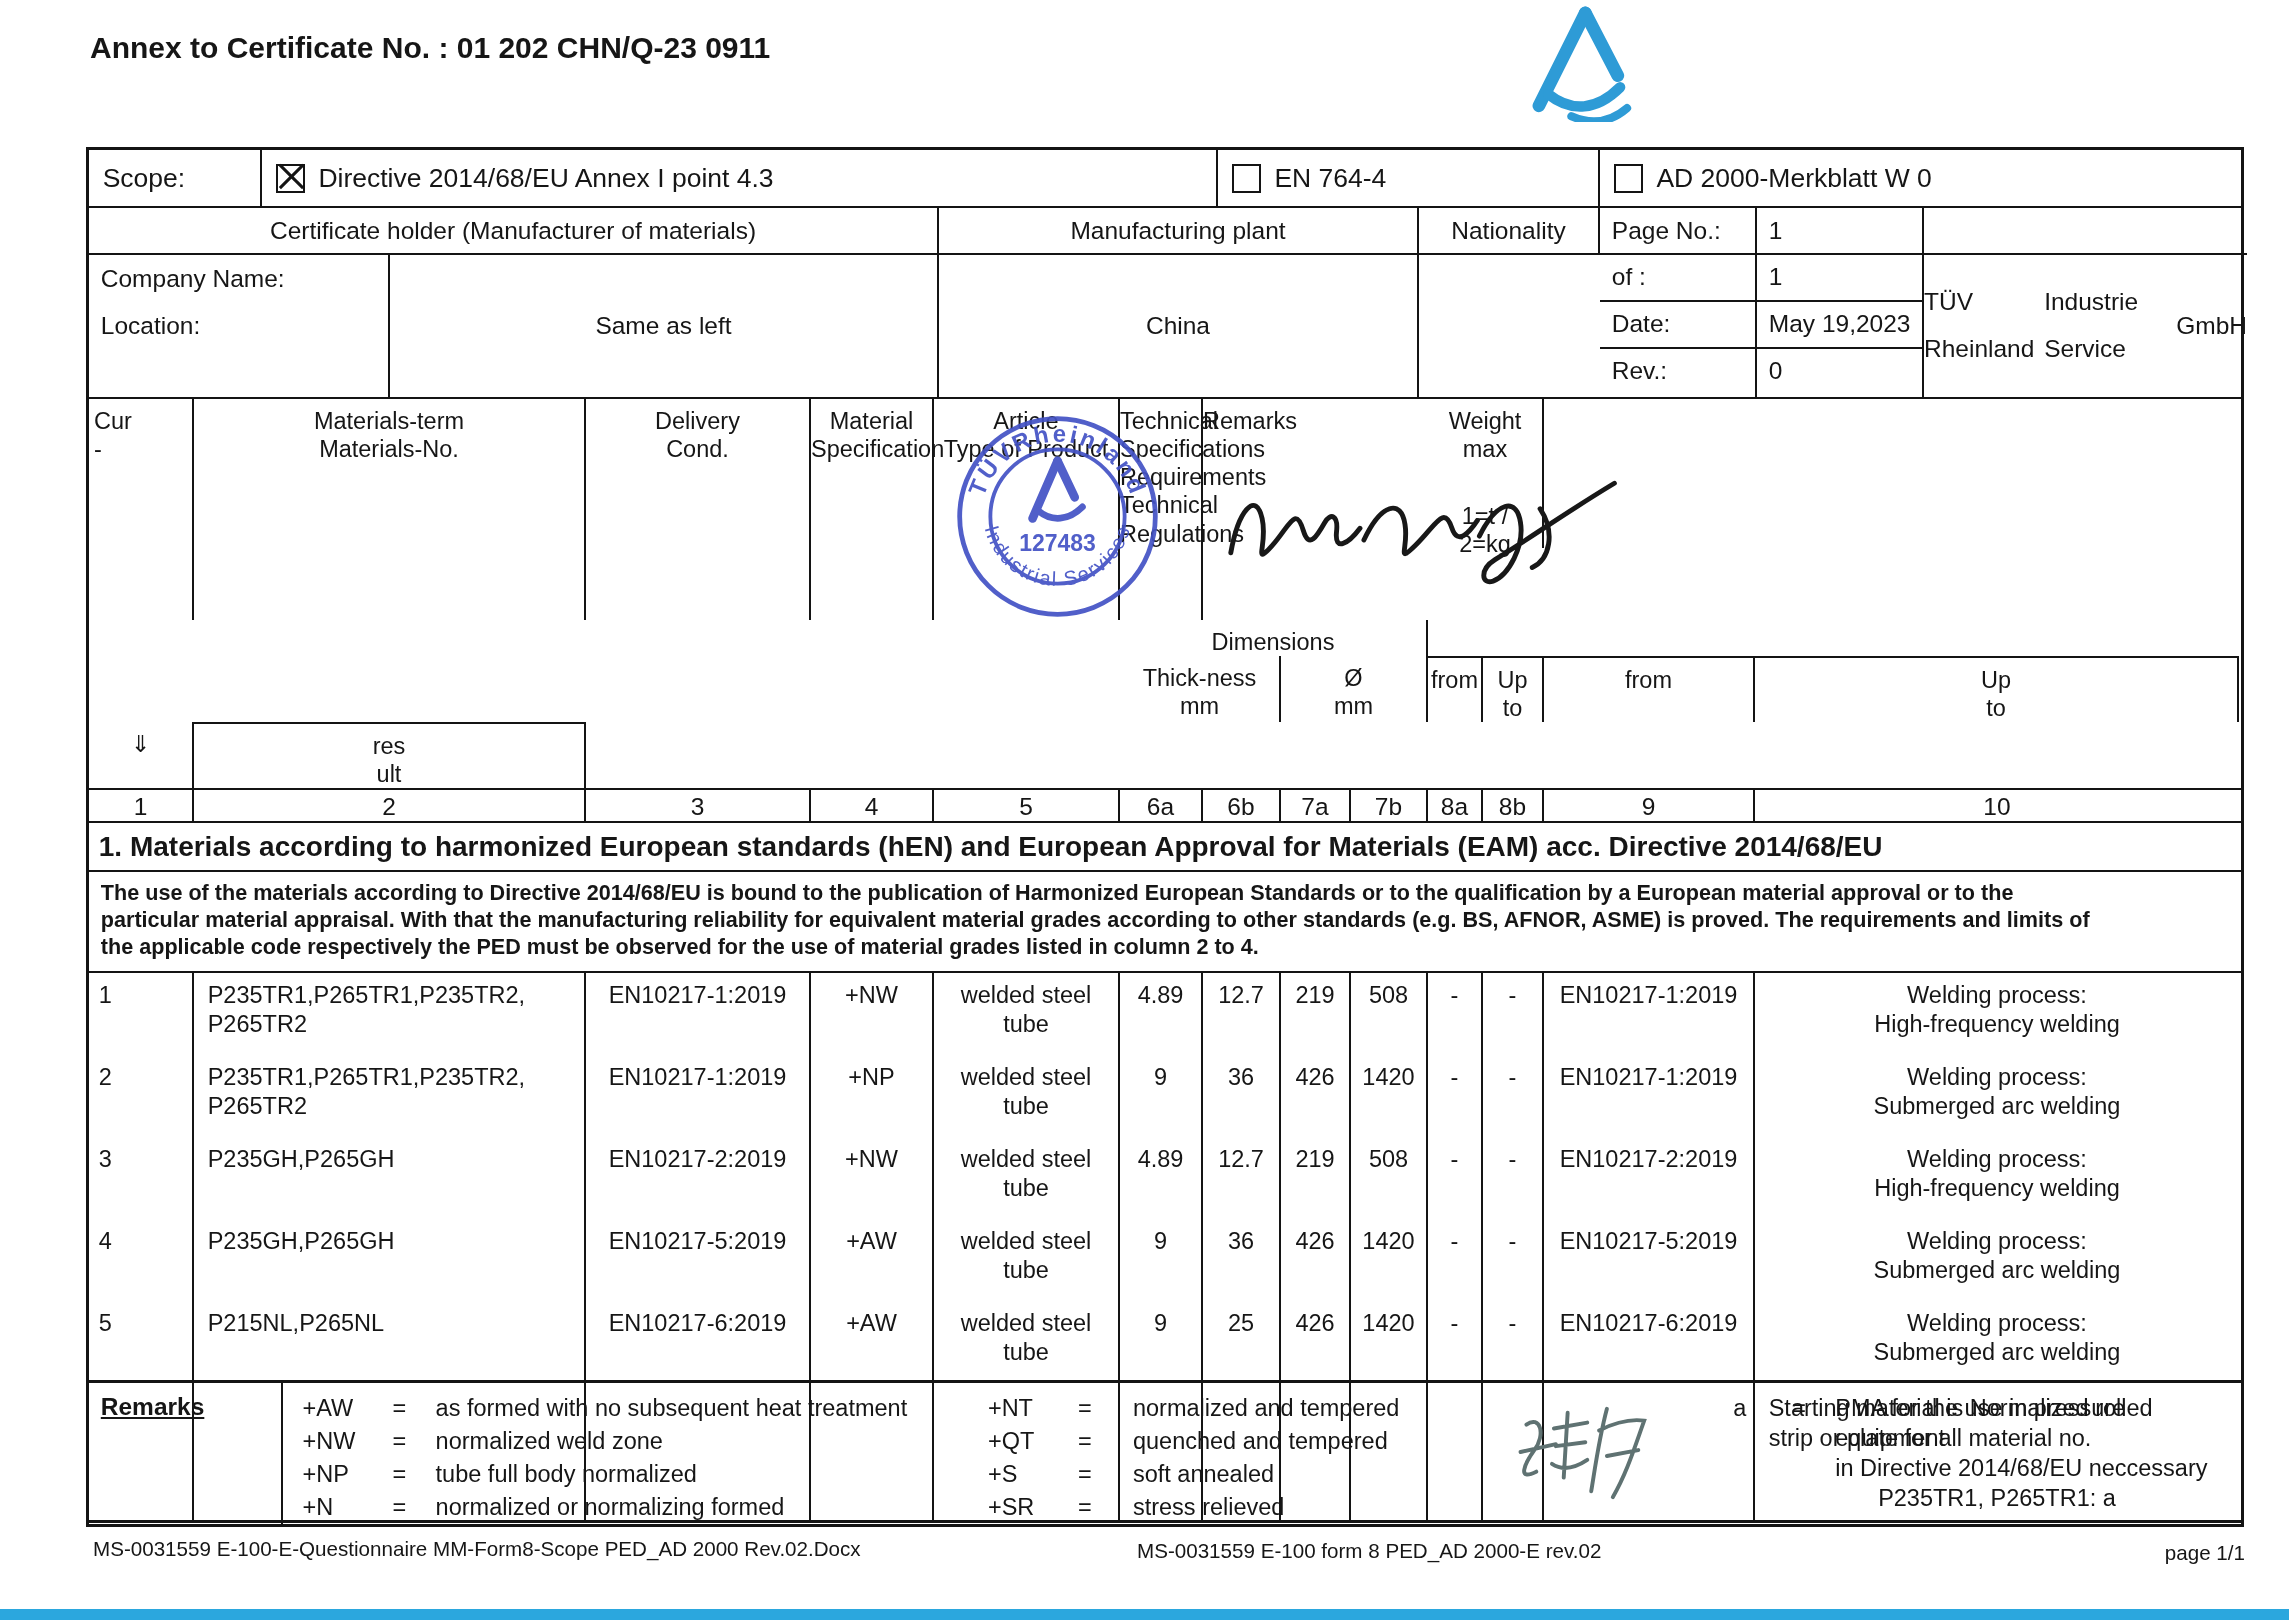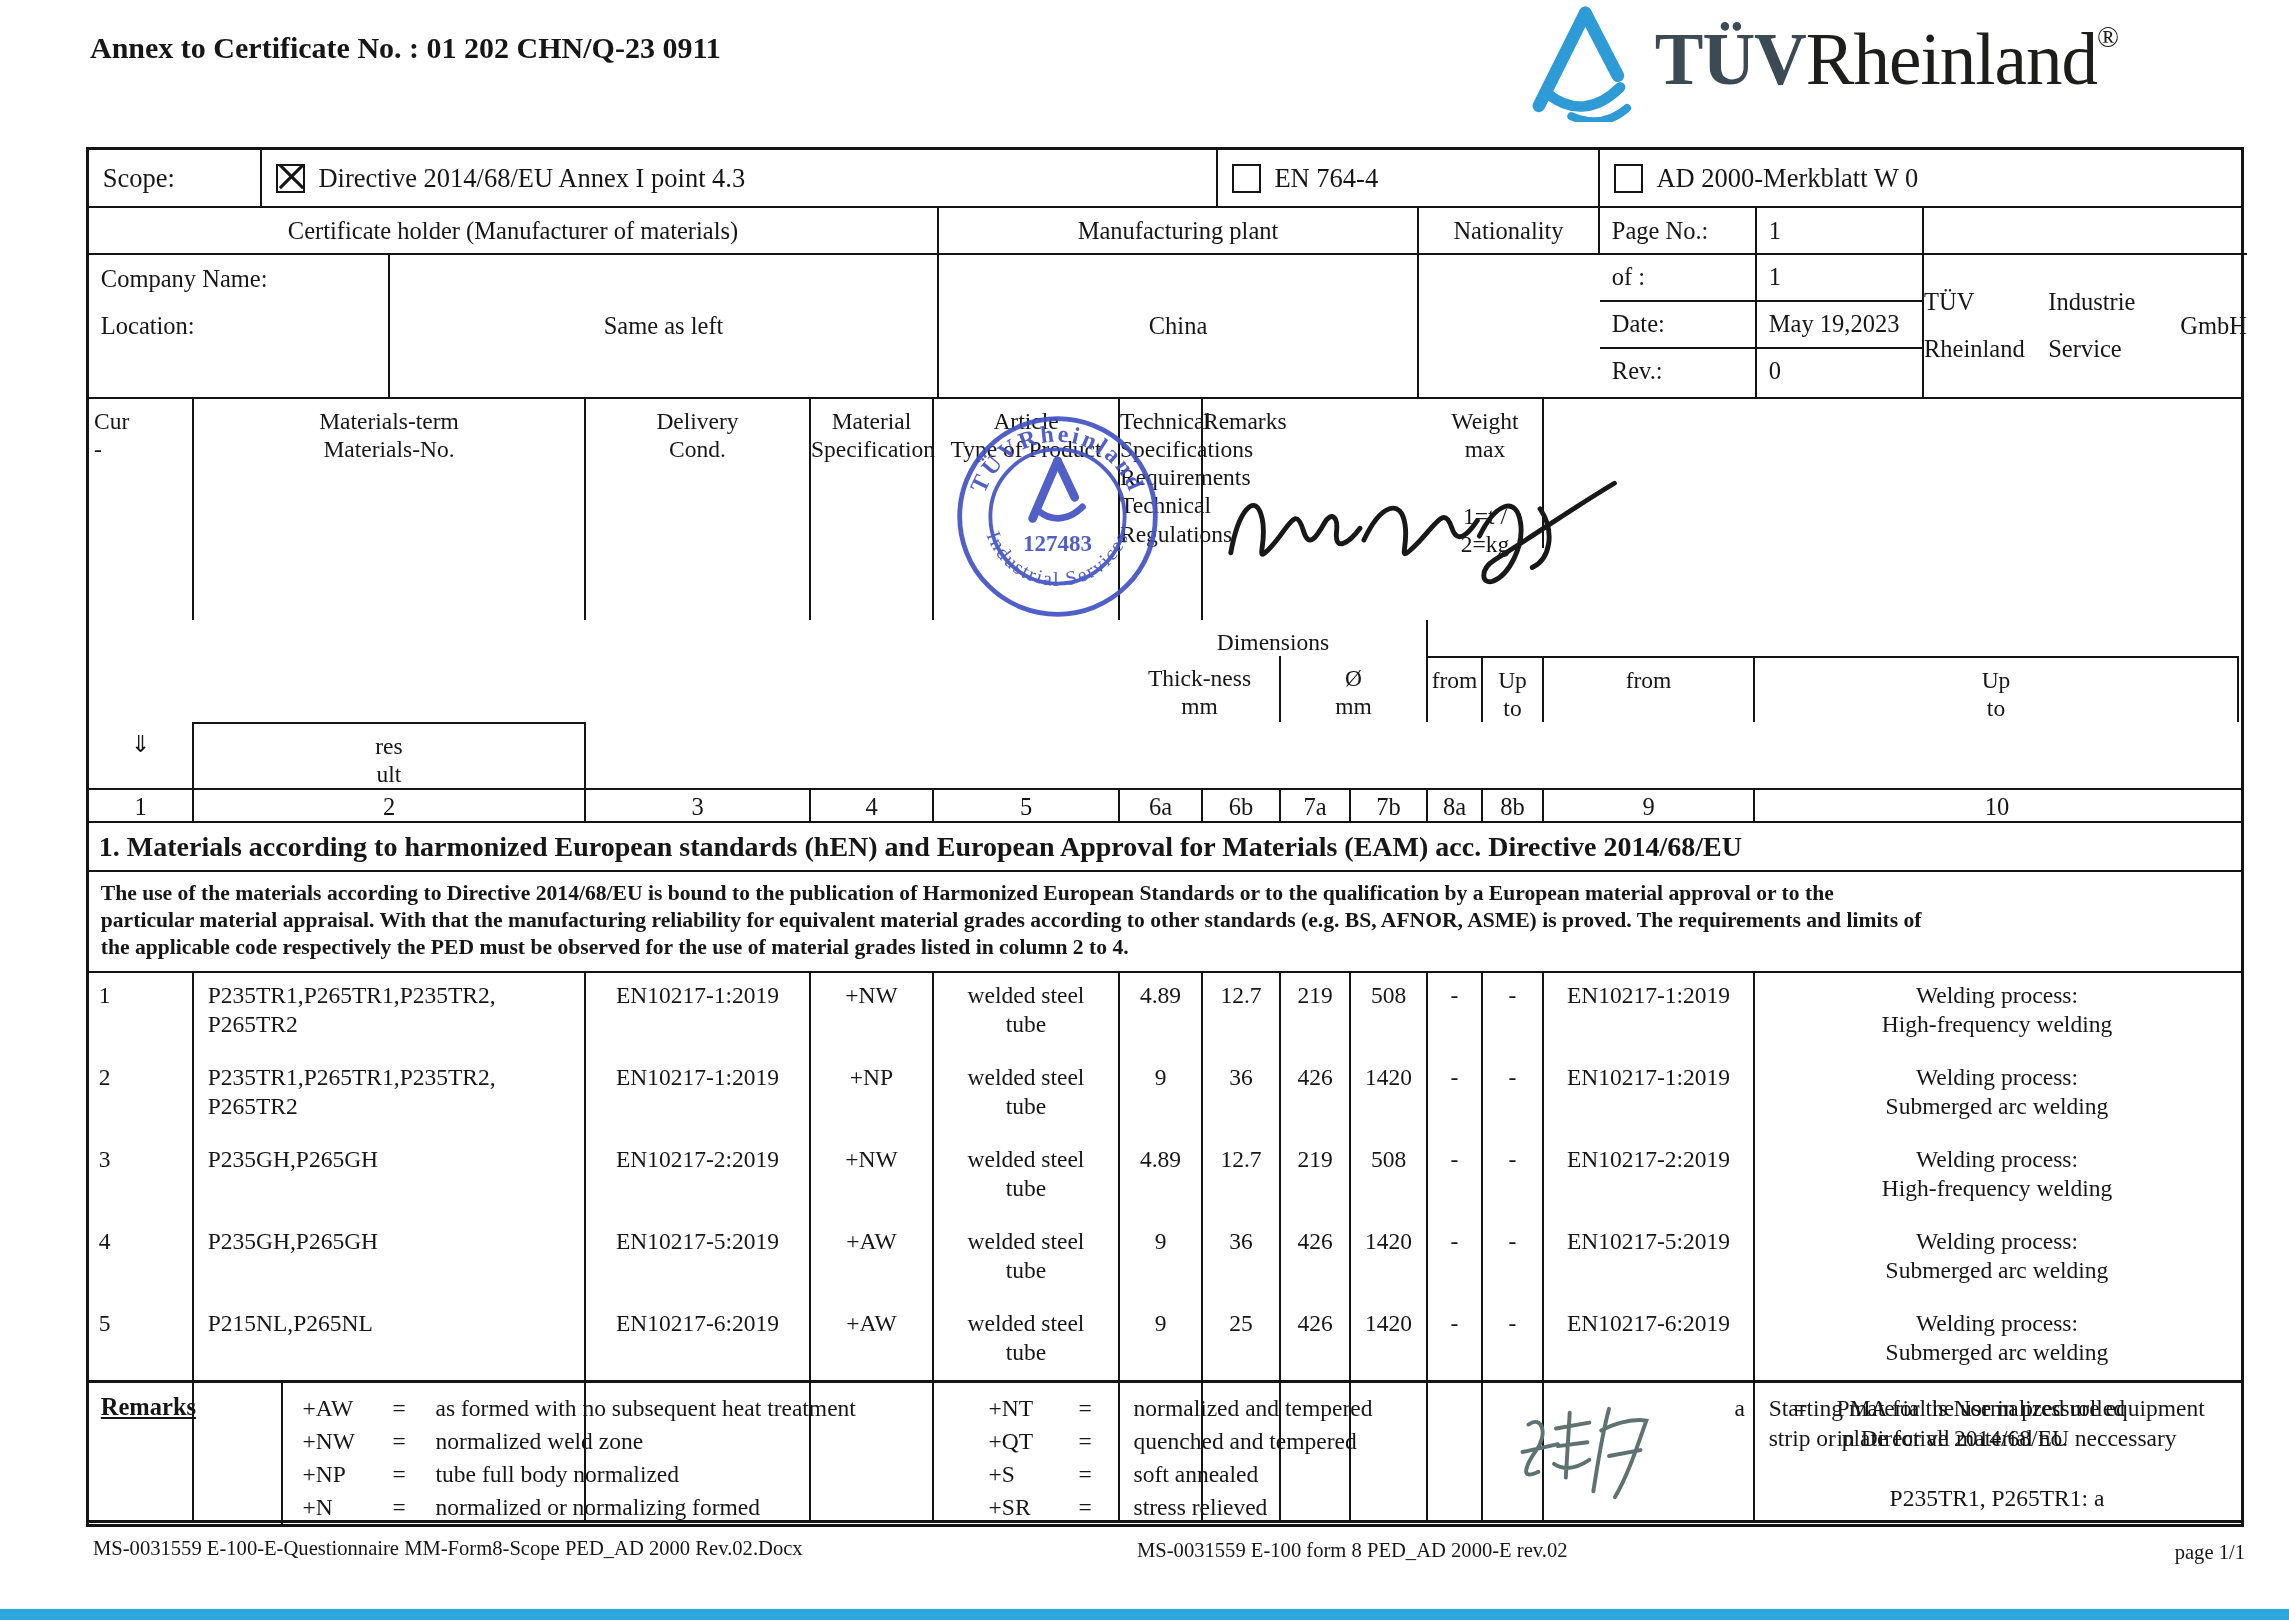--- a/index.html
+++ b/index.html
@@ -1,18 +1,18 @@
 <!DOCTYPE html>
 <html><head>
 <meta charset="utf-8">
 <style>
   *{box-sizing:border-box;margin:0;padding:0}
   html,body{background:#e8e8e8}
   .page{position:relative;width:2290px;height:1620px;background:#ffffff;
-        font-family:Liberation Serif, serif;color:#161616;overflow:hidden}
+        font-family:Liberation Sans, sans-serif;color:#161616;overflow:hidden}
   .ml{white-space:pre-line}
 
   
   .annex-title{position:absolute;left:90px;top:31px;font-size:30px;font-weight:700}
   .logo{position:absolute;left:1525px;top:5.9px;display:flex;align-items:flex-start}
   .logo-text{font-size:73px;letter-spacing:-1px;margin-left:13.7px;margin-top:17.6px;line-height:1}
   .logo-tuv{font-weight:700;color:#3c4b53}
   .logo-rhein{color:#1d1d1b}
   .logo-reg{font-size:29px;vertical-align:37px;color:#1d1d1b}
 
@@ -106,21 +106,20 @@
 
   <div class="annex-title">Annex to Certificate No. : 01 202 CHN/Q-23 0911</div>
 
   <div class="logo">
     <svg width="116" height="116" viewBox="0 0 100 100">
       <path d="M52 6 L12 86" stroke="#2e9bd6" stroke-width="11" fill="none" stroke-linecap="round"></path>
       <path d="M52 6 L80 60" stroke="#2e9bd6" stroke-width="11" fill="none" stroke-linecap="round"></path>
       <path d="M20 76 C40 92 62 90 82 70" stroke="#2e9bd6" stroke-width="9" fill="none" stroke-linecap="round"></path>
       <path d="M40 95 C58 103 74 100 88 88" stroke="#2e9bd6" stroke-width="7" fill="none" stroke-linecap="round"></path>
     </svg>
-    <div class="logo-text"><span class="logo-tuv">TÜV</span><span class="logo-rhein">Rheinland</span><span class="logo-reg">®</span></div>
   </div>
 
   <div class="tbl">
 
     <div class="scope-row">
       <div class="sc">Scope:</div>
       <div class="sc">
         <span class="cb checked"></span>
         <span>Directive 2014/68/EU Annex I point 4.3</span>
       </div>

